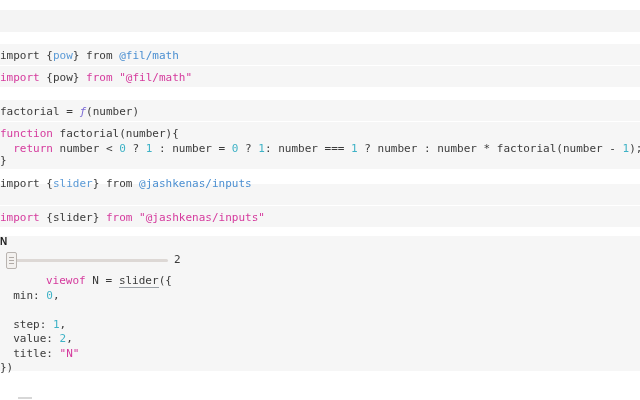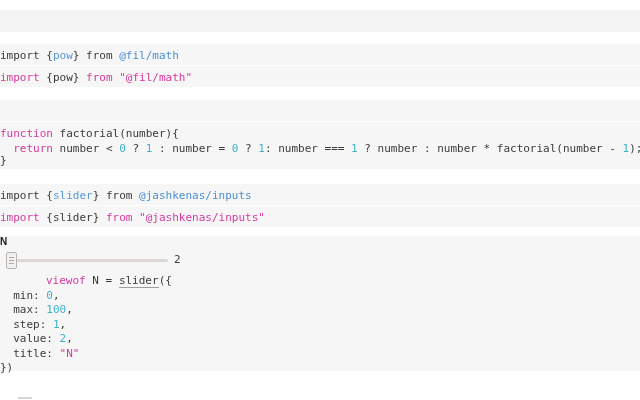--- a/index.html
+++ b/index.html
@@ -154,42 +154,42 @@
   <div class="band" style="top:66px;  height:21px;"></div>
   <div class="band" style="top:100px; height:21px;"></div>
   <div class="band" style="top:122px; height:47px;"></div>
   <div class="band" style="top:184px; height:21px;"></div>
   <div class="band" style="top:206px; height:21px;"></div>
   <div class="band" style="top:236px; height:34px;"></div>
   <div class="band" style="top:270px; height:101px;"></div>
 
   <div class="code" style="top:48px;"><span class="t-plain">import </span><span class="t-plain">{</span><span class="t-param">pow</span><span class="t-plain">} from </span><span class="t-ref">@fil/math</span></div>
   <div class="code" style="top:70px;"><span class="t-kw">import</span><span class="t-plain"> {pow} </span><span class="t-kw">from</span><span class="t-plain"> </span><span class="t-str">"@fil/math"</span></div>
+  <div class="code" style="top:104px;"><span class="t-plain">factorial = </span><span class="t-fn">ƒ</span><span class="t-plain">(number)</span></div>
   <div class="code" style="top:126px;"><span class="t-kw">function</span><span class="t-plain"> factorial(number){</span></div>
   <div class="code" style="top:141px;"><span class="t-plain">  </span><span class="t-kw">return</span><span class="t-plain"> number &lt; </span><span class="t-num">0</span><span class="t-plain"> ? </span><span class="t-num">1</span><span class="t-plain"> : number = </span><span class="t-num">0</span><span class="t-plain"> ? </span><span class="t-num">1</span><span class="t-plain">: number === </span><span class="t-num">1</span><span class="t-plain"> ? number : number * factorial(number - </span><span class="t-num">1</span><span class="t-plain">);</span></div>
   <div class="code" style="top:153px;"><span class="t-plain">}</span></div>
-  <div class="code" style="top:188px;"><span class="t-plain">import </span><span class="t-plain">{</span><span class="t-param">slider</span><span class="t-plain">} from </span><span class="t-ref">@jashkenas/inputs</span></div>
+  <div class="code" style="top:176px;"><span class="t-plain">import </span><span class="t-plain">{</span><span class="t-param">slider</span><span class="t-plain">} from </span><span class="t-ref">@jashkenas/inputs</span></div>
   <div class="code" style="top:210px;"><span class="t-kw">import</span><span class="t-plain"> {slider} </span><span class="t-kw">from</span><span class="t-plain"> </span><span class="t-str">"@jashkenas/inputs"</span></div>
 
   <div class="slider-widget">
     <div class="slider-label">N</div>
     <div class="slider-row">
       <div class="slider-track"></div>
       <div class="slider-thumb">
           <i></i>
           <i></i>
           <i></i>
         </div>
       <div class="slider-value">2</div>
     </div>
   </div>
 
   <div class="code" style="top:273px;padding-left:46px;"><span class="t-kw">viewof</span><span class="t-plain"> N = </span><span class="t-slider">slider</span><span class="t-plain">({</span></div>
   <div class="code" style="top:288px;"><span class="t-key">  min: </span><span class="t-num">0</span><span class="t-plain">,</span></div>
-  <div class="code" style="top:302px;"><span class="t-key">  max: </span><span class="t-num">100</span><span class="t-plain">,</span></div>
   <div class="code" style="top:317px;"><span class="t-key">  step: </span><span class="t-num">1</span><span class="t-plain">,</span></div>
   <div class="code" style="top:331px;"><span class="t-key">  value: </span><span class="t-num">2</span><span class="t-plain">,</span></div>
   <div class="code" style="top:346px;"><span class="t-key">  title: </span><span class="t-str">"N"</span></div>
   <div class="code" style="top:360px;"><span class="t-plain">})</span></div>
 
   <div class="md-underline"></div>
 
 </div>
 
 </body></html>

